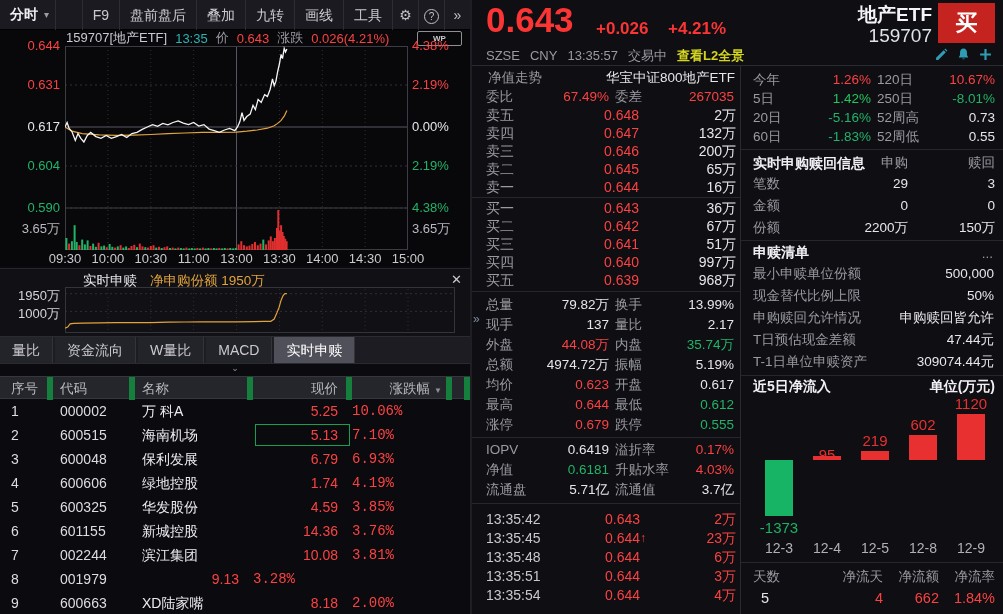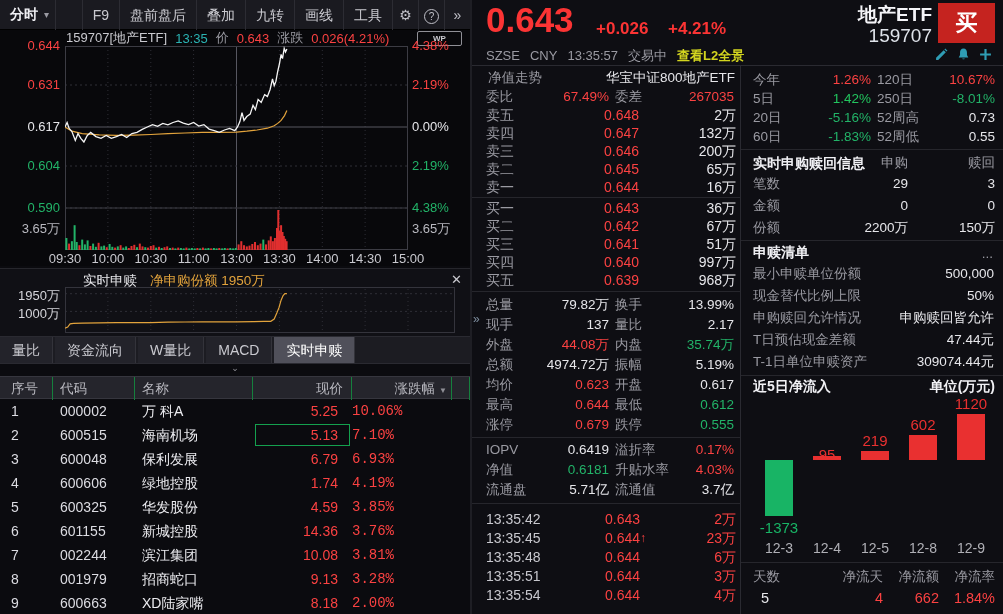--- a/index.html
+++ b/index.html
@@ -31,21 +31,21 @@
   .mini-sub { position:absolute; left:150px; top:3px; font-size:13.5px; color:#e2a33c; }
   .mini-ylab { position:absolute; width:56px; text-align:right; left:4px; font-size:13px; color:#d5d5db; }
   .mini-close { position:absolute; right:5px; top:2px; width:17px; height:17px; text-align:center; line-height:17px; color:#c9c9cf; font-size:13px; cursor:pointer; }
 
   .tab-bar { position:absolute; left:0; top:336px; width:470px; height:28px; background:#1c1c22; border-top:1px solid #2a2a31; border-bottom:1px solid #2a2a31; display:flex; }
   .tab { height:26px; line-height:26px; padding:0 12px; margin-right:2px; background:#23232a; color:#c9c9cf; font-size:14px; cursor:pointer; border-right:1px solid #33333a; }
   .tab.active { background:#50505a; color:#ffffff; }
   .collapse-handle { position:absolute; left:215px; top:364px; width:40px; height:10px; text-align:center; color:#8f8f96; font-size:9px; line-height:8px; cursor:pointer; }
 
   .tbl-head { position:absolute; left:0; top:376px; width:470px; height:23px; background:#25252c; border-top:1px solid #36363e; border-bottom:1px solid #36363e; display:grid; grid-template-columns:53px 82px 118px 99px 100px 18px; align-items:center; color:#b9b9c0; font-size:13.5px; }
-  .tbl-head > div { height:23px; line-height:23px; border-right:1px solid #15803d; }
+  .tbl-head > div { height:23px; line-height:23px; border-right:6px solid #15803d; }
   .tbl-body { position:absolute; left:0; top:399px; width:470px; }
   .tbl-row { display:grid; grid-template-columns:53px 82px 118px 99px 100px 18px; height:24px; line-height:24px; font-size:14px; cursor:pointer; }
   .c-seq { padding-left:11px; color:#dcdce2; }
   .c-code { padding-left:7px; color:#dcdce2; }
   .c-name { padding-left:7px; color:#ececf0; }
   .c-price { text-align:right; padding-right:14px; position:relative; }
   .c-chg { text-align:left; padding-right:18px;font-family:Liberation Mono, monospace; }
   .sel-box { position:absolute; left:2px; right:2px; top:1px; bottom:1px; border:1px solid #14a04e; }
 
   
@@ -371,21 +371,20 @@
           <div class="c-seq">7</div>
           <div class="c-code">002244</div>
           <div class="c-name">滨江集团</div>
           <div class="c-price r">10.08</div>
           <div class="c-chg r">3.81%</div>
           <div></div>
         </div>
         <div class="tbl-row">
           <div class="c-seq">8</div>
           <div class="c-code">001979</div>
-          <div class="c-name">招商蛇口</div>
           <div class="c-price r">9.13</div>
           <div class="c-chg r">3.28%</div>
           <div></div>
         </div>
         <div class="tbl-row">
           <div class="c-seq">9</div>
           <div class="c-code">600663</div>
           <div class="c-name">XD陆家嘴</div>
           <div class="c-price r">8.18</div>
           <div class="c-chg r">2.00%</div>

